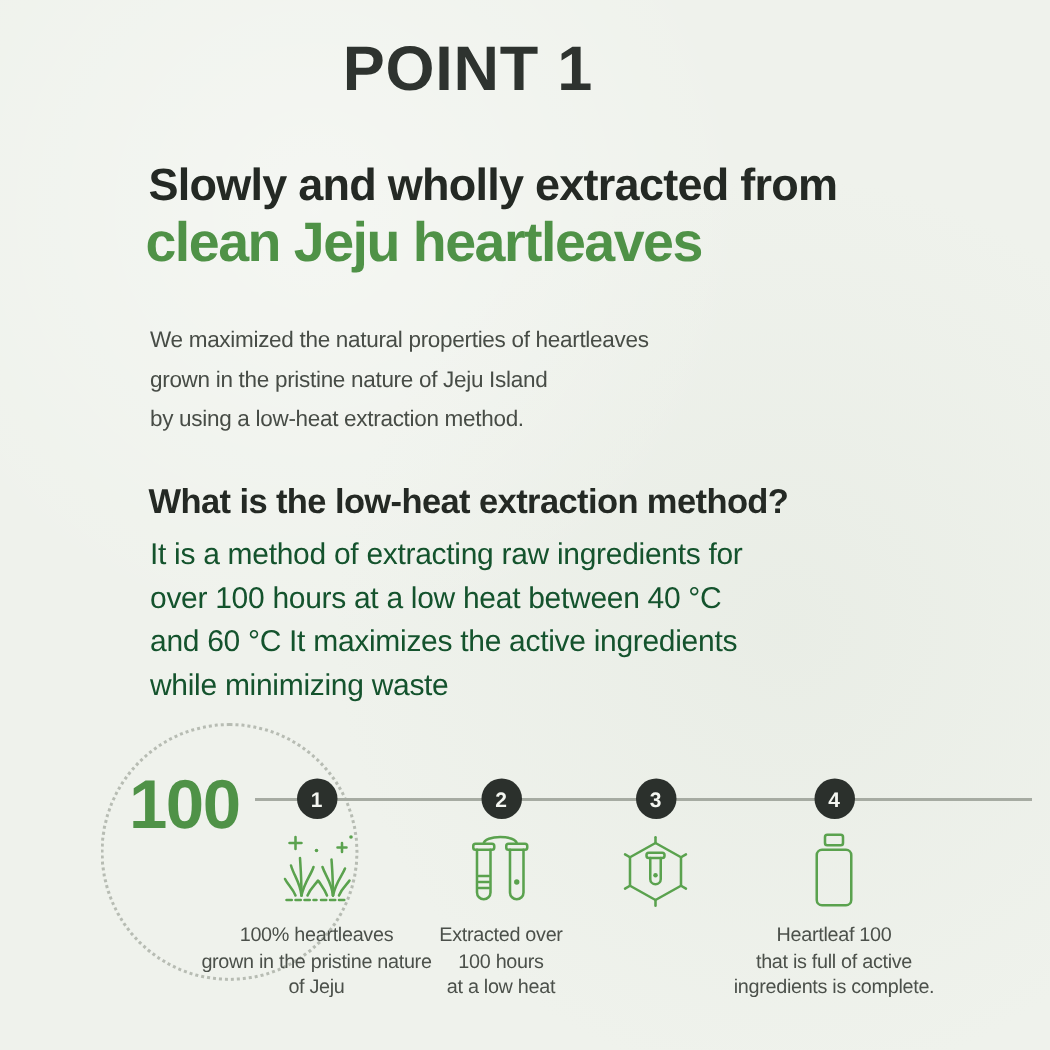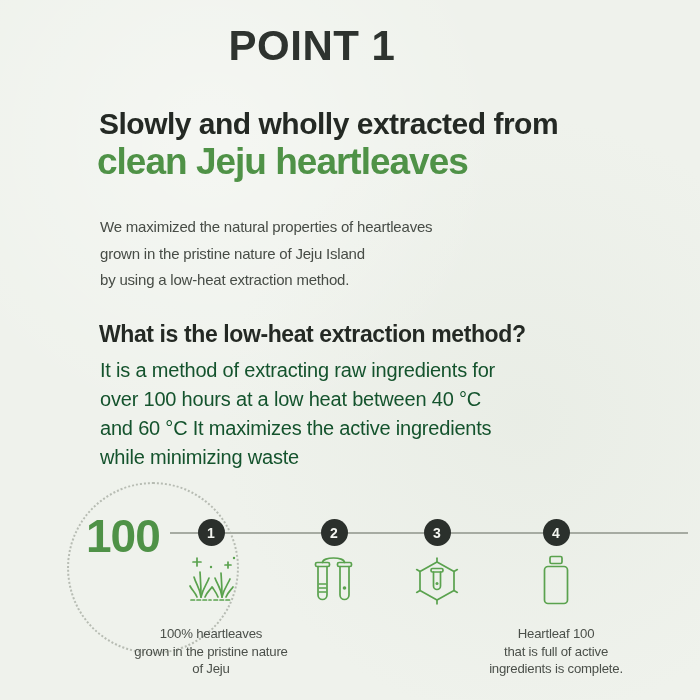--- a/index.html
+++ b/index.html
@@ -75,21 +75,21 @@
     width: 27px; height: 27px; border-radius: 50%;
     background: #2b302c;
     display: flex; align-items: center; justify-content: center;
     color: #f4f6f1; font-size: 14px; font-weight: 700;
   }
   .step-icon {
     height: 54px; margin-top: 5px;
     display: flex; align-items: flex-end; justify-content: center;
   }
   .step-caption {
-    margin-top: 20px;
+    margin-top: 9px;
     font-size: 13.2px; line-height: 17.5px;
     color: #4b504a; text-align: center; letter-spacing: -0.2px;
     white-space: pre-line;
   }
   svg { display: block; }
   .g-stroke { stroke: #5aa24e; fill: none; stroke-width: 1.7; stroke-linecap: round; stroke-linejoin: round; }
   .g-fill { fill: #5aa24e; }
 </style>
 </head>
 <body>
@@ -161,20 +161,23 @@
         <rect x="2.5" y="7.5" width="14" height="4" rx="1.5"></rect>
         <path d="M5,11.5 L5,40 a4.5,4.5 0 0 0 9,0 L14,11.5"></path>
         <path d="M6.2,29 L12.8,29 M6.2,33 L12.8,33 M6.2,37 L12.8,37"></path>
 
         <rect x="24.5" y="7.5" width="14" height="4" rx="1.5"></rect>
         <path d="M27,11.5 L27,40 a4.5,4.5 0 0 0 9,0 L36,11.5"></path>
       </g>
       <circle class="g-fill" cx="31.5" cy="33" r="1.8"></circle>
     </svg>
   </div>
+  <div class="step-caption">Extracted over
+100 hours
+at a low heat</div>
 </div>
 
 <div class="abs step" style="left:437px;">
   <div class="step-badge">
     <span>3</span>
   </div>
   <div class="step-icon">
     <svg width="52" height="50" viewBox="0 0 52 50">
       <g class="g-stroke">
 

